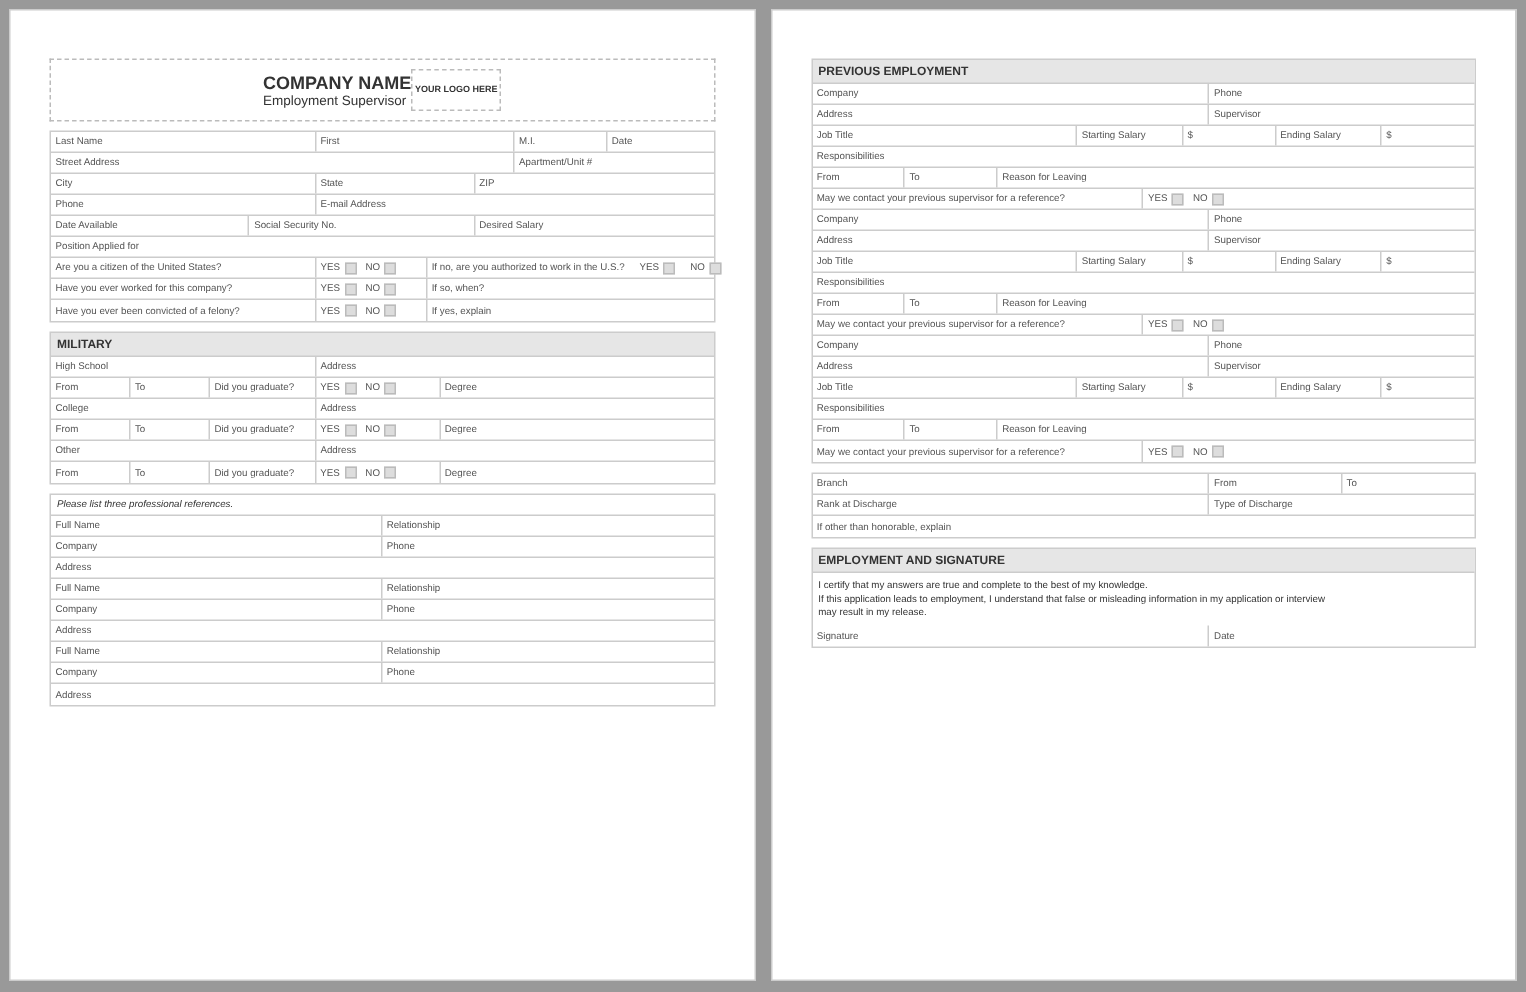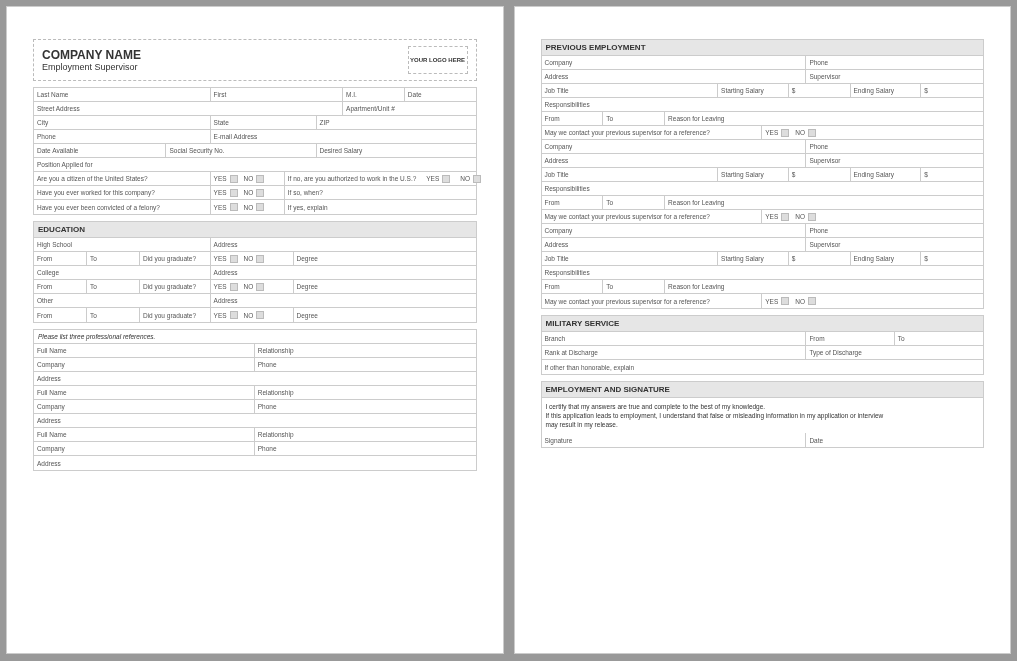--- a/index.html
+++ b/index.html
@@ -1,18 +1,18 @@
 <!DOCTYPE html>
 <html><head>
 <meta charset="utf-8">
 <style>
 *{box-sizing:border-box;margin:0;padding:0}
 body{background:#999;font-family:Arial,sans-serif;font-size:7px;color:#333;display:flex;gap:10px;padding:6px;justify-content:center}
 .page{background:#fff;width:498px;height:648px;border:1px solid #ccc;padding:32px 26px;display:flex;flex-direction:column;gap:6px}
-.header{border:1px dashed #bbb;padding:6px 8px;display:flex;justify-content:space-between;align-items:center}
+.header{border:1px dashed #bbb;padding:6px 8px;display:flex;justify-content:center;align-items:center}
 .company-name{font-size:12px;font-weight:bold}
 .subtitle{font-size:9px}
 .logo-box{border:1px dashed #bbb;width:60px;height:28px;display:flex;align-items:center;justify-content:center;font-size:6px;text-align:center;font-weight:bold}
 .section{border:1px solid #ccc}
 .section-header{background:#e6e6e6;font-weight:bold;font-size:8px;padding:3px 4px;border-bottom:1px solid #ccc}
 .row{display:flex;border-bottom:1px solid #ccc;min-height:14px}
 .row:last-child{border-bottom:none}
 .cell{padding:2px 3px;border-right:1px solid #ccc;display:flex;align-items:center;gap:3px}
 .cell:last-child{border-right:none}
 .label{font-size:6.5px;color:#555;white-space:nowrap}
@@ -133,21 +133,21 @@
           <span class="label">NO</span>
           <span class="chk"></span>
         </div>
       <div class="cell w100">
           <span class="label">If yes, explain</span>
         </div>
     </div>
   </div>
 
   <div class="section">
-    <div class="section-header">EDUCATION</div>
+    <div class="section-header">MILITARY</div>
     <div class="row">
       <div class="cell w40">
           <span class="label">High School</span>
         </div>
       <div class="cell w100">
           <span class="label">Address</span>
         </div>
     </div>
     <div class="row">
       <div class="cell w12">
@@ -486,21 +486,20 @@
           <span class="chk"></span>
         </div>
         <div class="cell w100">
           <span class="label">NO</span>
           <span class="chk"></span>
         </div>
       </div>
   </div>
 
   <div class="section">
-    <div class="section-header">MILITARY SERVICE</div>
     <div class="row">
         <div class="cell w60">
           <span class="label">Branch</span>
         </div>
         <div class="cell w20">
           <span class="label">From</span>
         </div>
         <div class="cell w100">
           <span class="label">To</span>
         </div>

